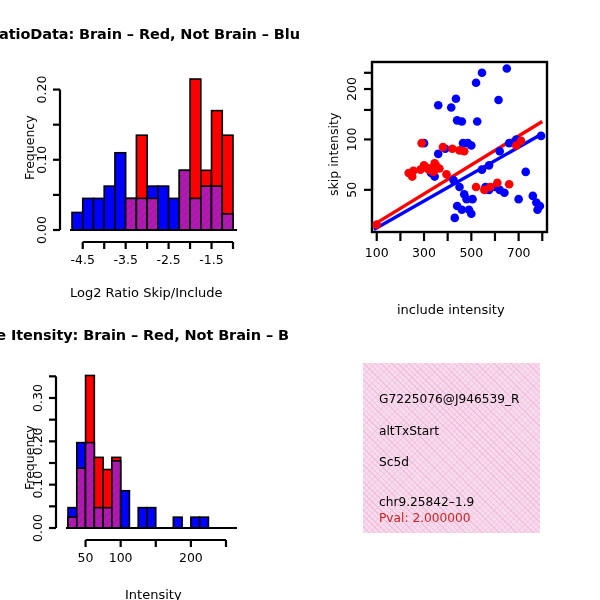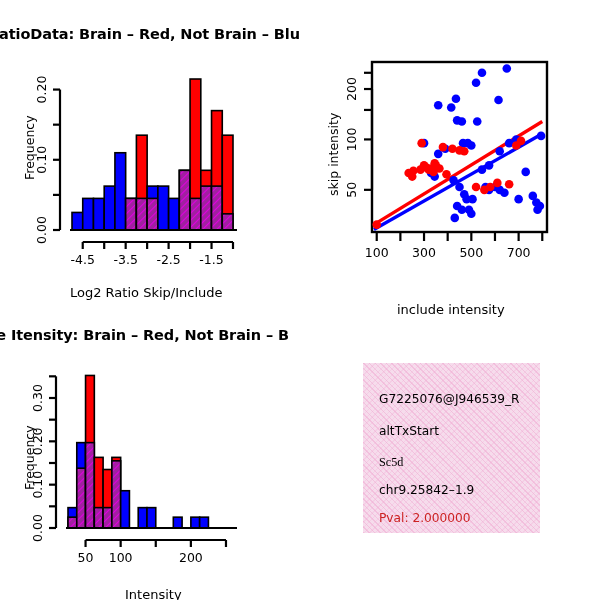--- a/index.html
+++ b/index.html
@@ -317,17 +317,17 @@
       <text x="190.8723404255319" y="262" font-size="12.5" font-family="&quot;DejaVu Sans&quot;,&quot;Liberation Sans&quot;,sans-serif" fill="#000" text-anchor="middle">200</text>
       <line x1="225.97872340425533" y1="240" x2="225.97872340425533" y2="247" stroke="#000" stroke-width="2.2"></line>
       <line x1="66" y1="228" x2="237" y2="228" stroke="#000" stroke-width="2.2"></line>
     </svg>
 </div>
 
 <div class="panel" style="left:300px;top:300px;width:300px;height:300px;">
   <div class="infobox" style="left:63px;top:63px;width:177px;height:170px;">
     <div class="infoline" style="left:16px;top:29px;text-align:right;">G7225076@J946539_R</div>
     <div class="infoline" style="left:16px;top:61px;">altTxStart</div>
-    <div class="infoline" style="left:16px;top:92px;font-family:Liberation Serif, serif;">Sc5d</div>
-    <div class="infoline" style="left:16px;top:120px;">chr9.25842–1.9</div>
+    <div class="infoline" style="left:16px;top:92px;">Sc5d</div>
+    <div class="infoline" style="left:16px;top:132px;">chr9.25842–1.9</div>
     <div class="infoline pv" style="left:16px;top:148px;">Pval: 2.000000</div>
   </div>
 </div>
 
 </body></html>

